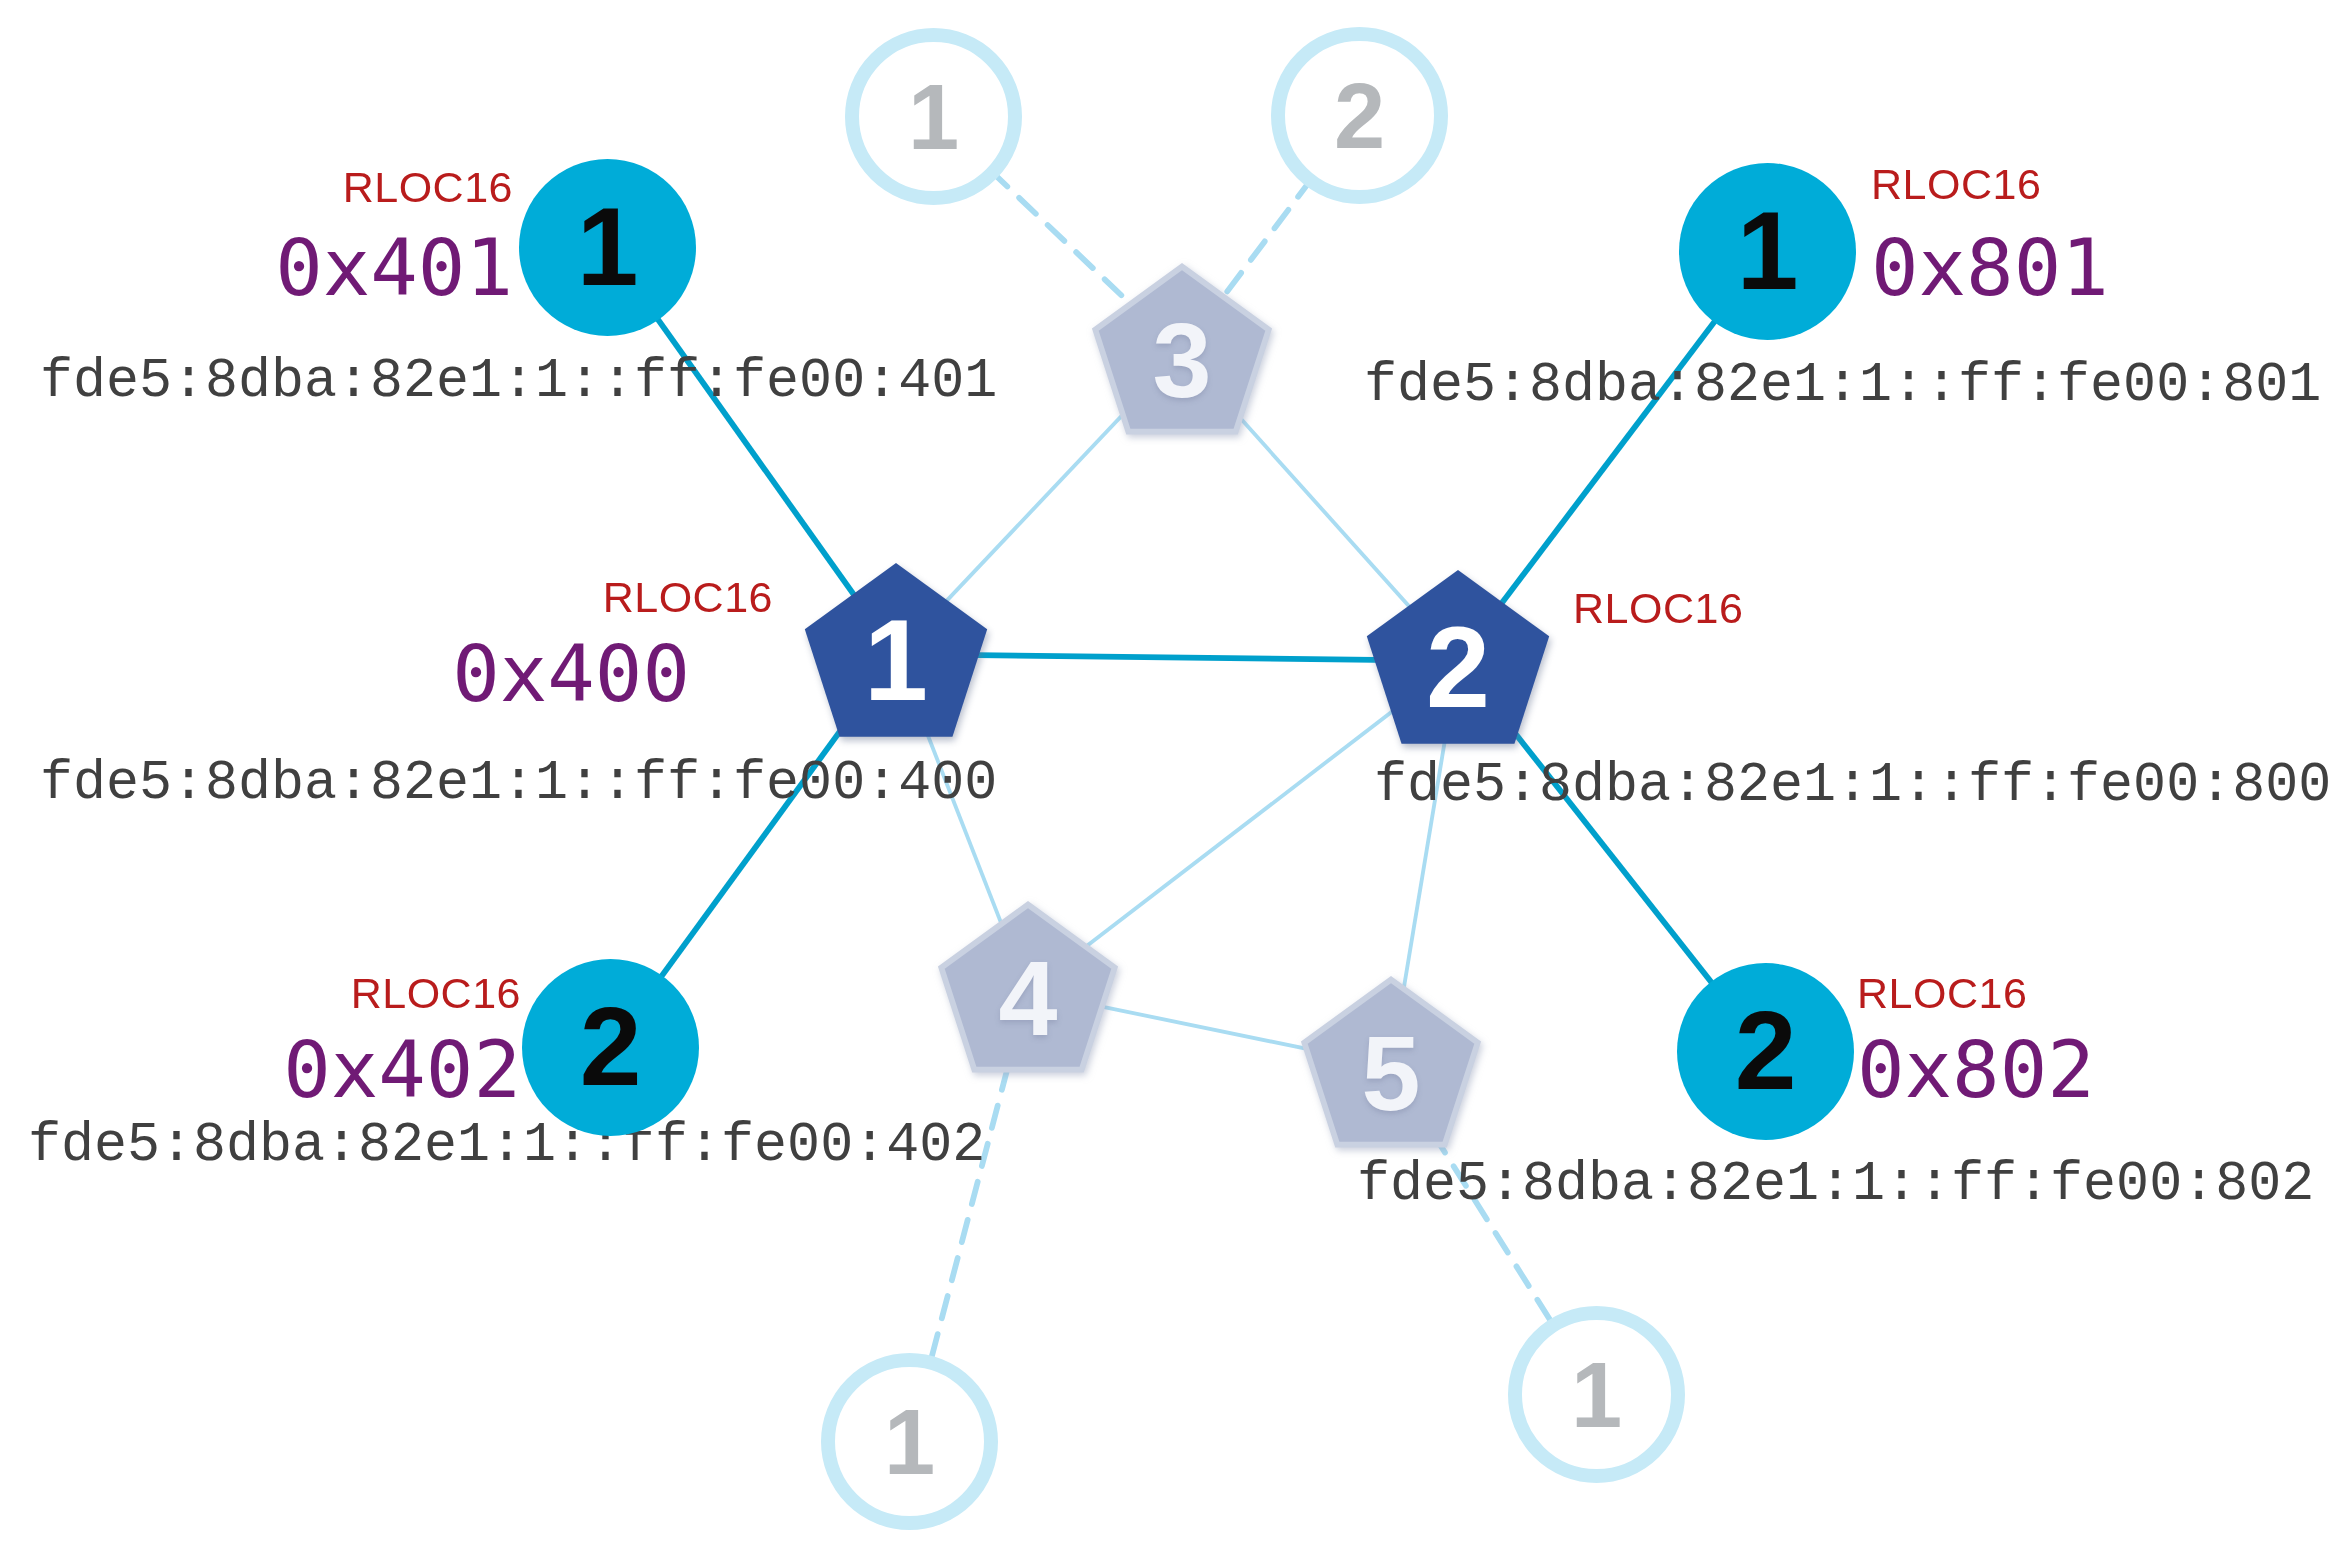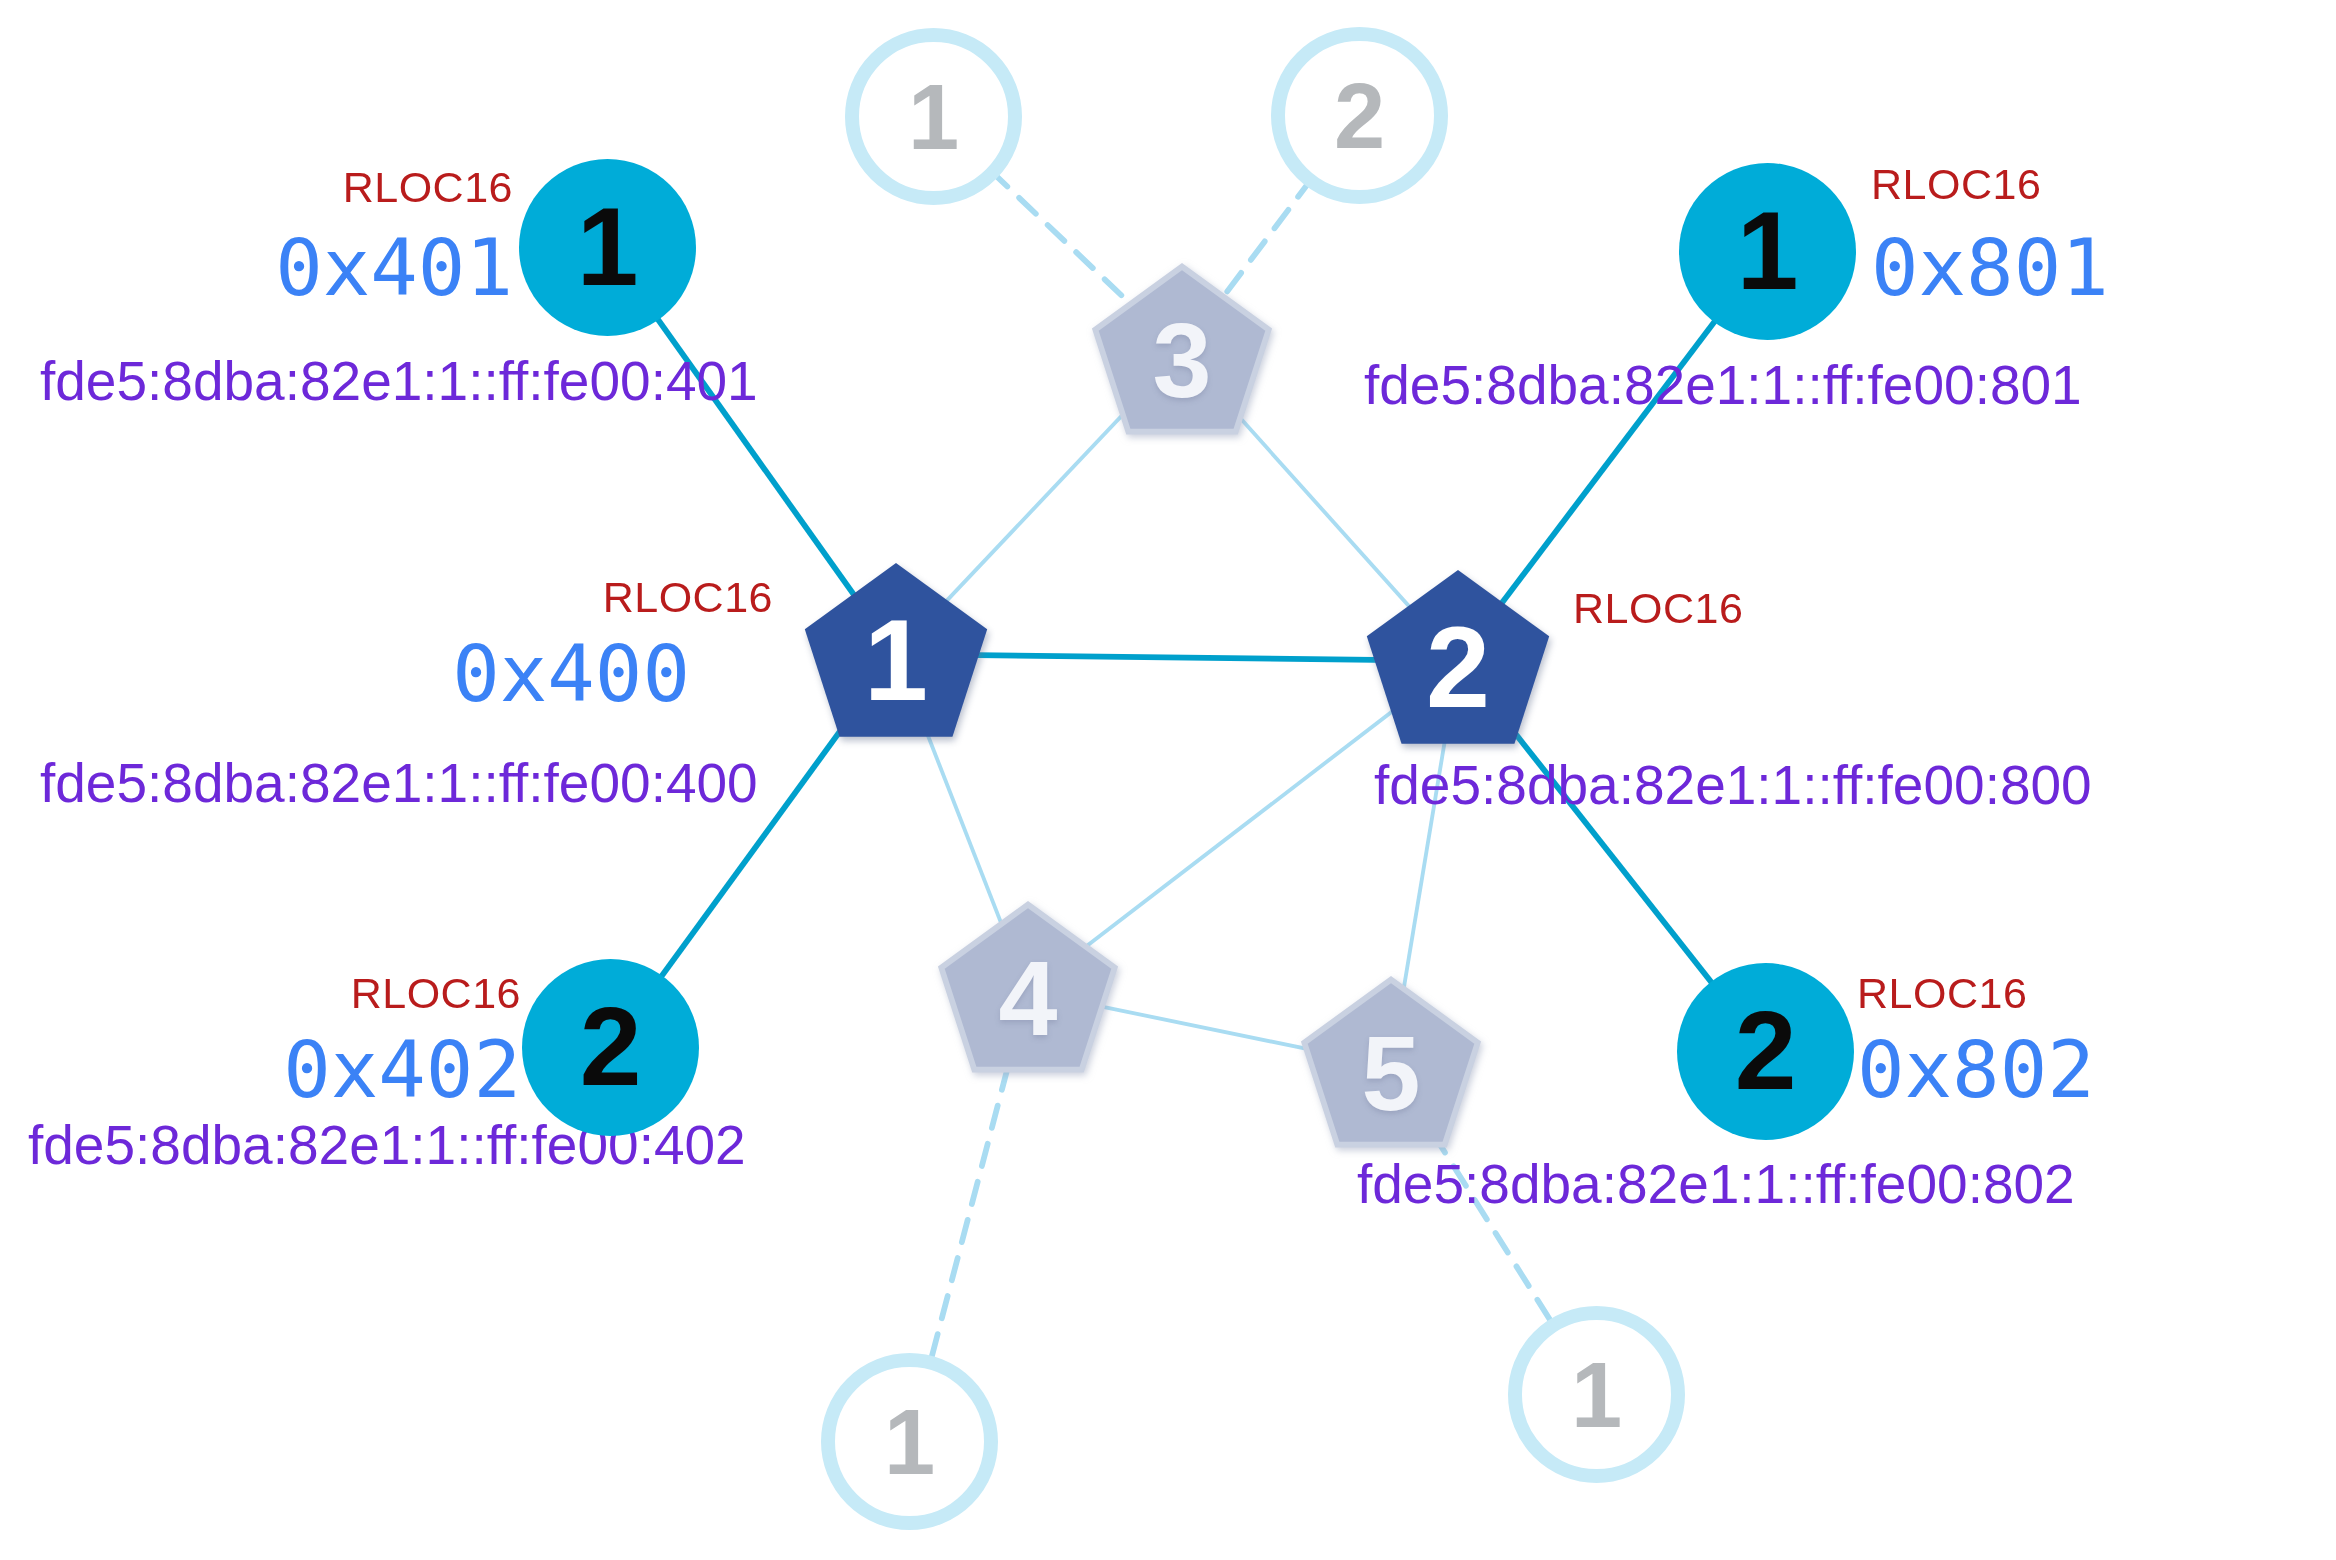--- a/index.html
+++ b/index.html
@@ -50,25 +50,25 @@
   .pent-faded .num{font-size:106px;font-weight:bold;color:#F2F4F9;text-shadow:0 2.9px 4.8px rgba(120,130,160,0.35);}
 
   
   .lbl{position:absolute;z-index:2;white-space:nowrap;line-height:1;}
   .rloc{
     font-family:"Liberation Sans", sans-serif;
     font-size:43px;color:#b91c1c;letter-spacing:0.5px;
   }
   .hex{
     font-family:"DejaVu Sans Mono","Liberation Mono", monospace;
-    font-size:79px;color:#3b82f6;
+    font-size:79px;color:#701a75;
   }
   .ipv6{
-    font-family:Liberation Sans, sans-serif;
-    font-size:55px;color:#6d28d9;
+    font-family:Liberation Mono, monospace;
+    font-size:55px;color:#404040;
   }
   .right-al{text-align:right;}
 </style>
 </head>
 <body>
 
 <div class="canvas">
 
   <svg class="edges" width="2336" height="1560" viewBox="0 0 2432 1624">
 

